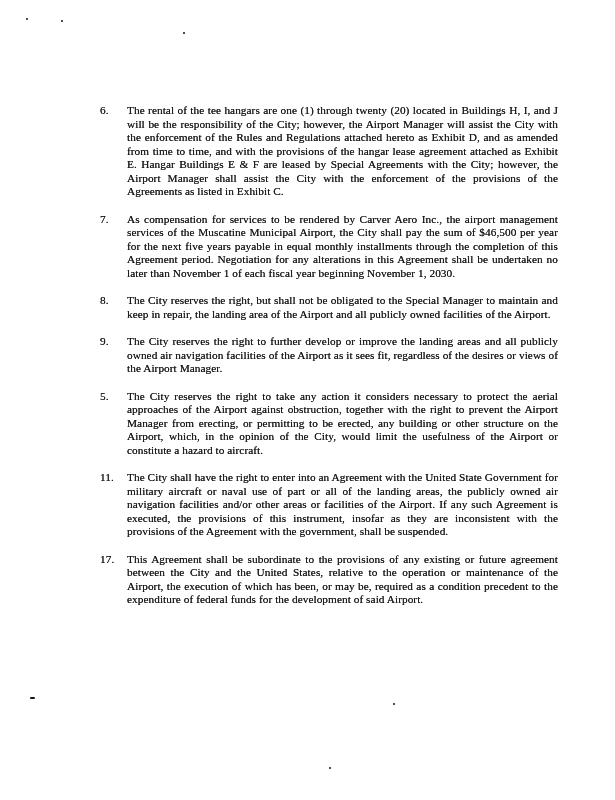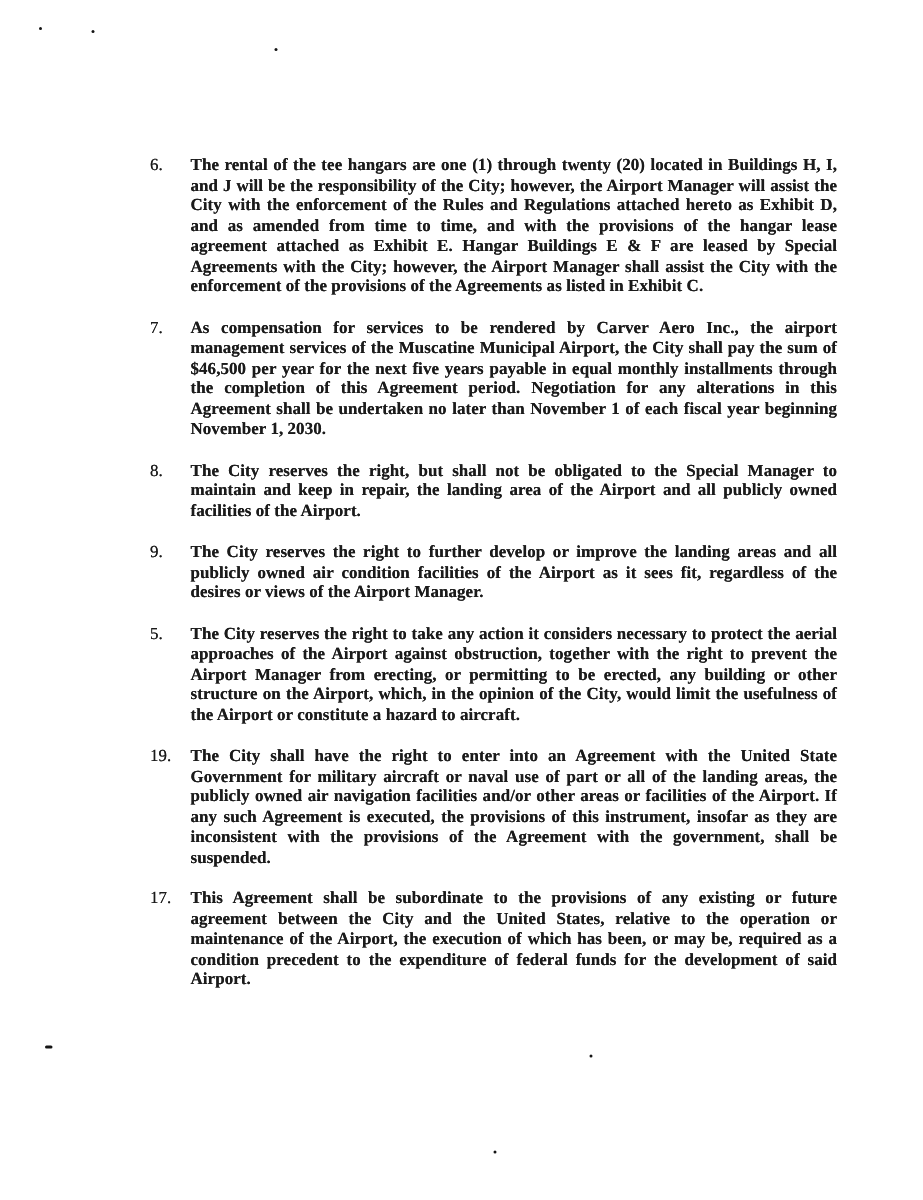--- a/index.html
+++ b/index.html
@@ -32,21 +32,20 @@
     margin: 0 0 14px 0;
   }
   .num {
     flex: 0 0 27px;
     width: 27px;
   }
   .txt {
     flex: 1 1 auto;
     text-align: justify;
     hyphens: none;
-    font-weight: bold;
   }
   .speck {
     position: absolute;
     background: #141414;
     border-radius: 1px;
   }
 </style>
 </head>
 <body>
 
@@ -63,30 +62,30 @@
       <span class="txt">As compensation for services to be rendered by Carver Aero Inc., the airport management services of the Muscatine Municipal Airport, the City shall pay the sum of $46,500 per year for the next five years payable in equal monthly installments through the completion of this Agreement period. Negotiation for any alterations in this Agreement shall be undertaken no later than November 1 of each fiscal year beginning November 1, 2030.</span>
     </div>
 
     <div class="para">
       <span class="num">8.</span>
       <span class="txt">The City reserves the right, but shall not be obligated to the Special Manager to maintain and keep in repair, the landing area of the Airport and all publicly owned facilities of the Airport.</span>
     </div>
 
     <div class="para">
       <span class="num">9.</span>
-      <span class="txt">The City reserves the right to further develop or improve the landing areas and all publicly owned air condition facilities of the Airport as it sees fit, regardless of the desires or views of the Airport Manager.</span>
+      <span class="txt">The City reserves the right to further develop or improve the landing areas and all publicly owned air navigation facilities of the Airport as it sees fit, regardless of the desires or views of the Airport Manager.</span>
     </div>
 
     <div class="para">
       <span class="num">5.</span>
       <span class="txt">The City reserves the right to take any action it considers necessary to protect the aerial approaches of the Airport against obstruction, together with the right to prevent the Airport Manager from erecting, or permitting to be erected, any building or other structure on the Airport, which, in the opinion of the City, would limit the usefulness of the Airport or constitute a hazard to aircraft.</span>
     </div>
 
     <div class="para">
-      <span class="num">19.</span>
+      <span class="num">11.</span>
       <span class="txt">The City shall have the right to enter into an Agreement with the United State Government for military aircraft or naval use of part or all of the landing areas, the publicly owned air navigation facilities and/or other areas or facilities of the Airport. If any such Agreement is executed, the provisions of this instrument, insofar as they are inconsistent with the provisions of the Agreement with the government, shall be suspended.</span>
     </div>
 
     <div class="para">
       <span class="num">17.</span>
       <span class="txt">This Agreement shall be subordinate to the provisions of any existing or future agreement between the City and the United States, relative to the operation or maintenance of the Airport, the execution of which has been, or may be, required as a condition precedent to the expenditure of federal funds for the development of said Airport.</span>
     </div>
 
   </div>
   <div id="speck-layer">

